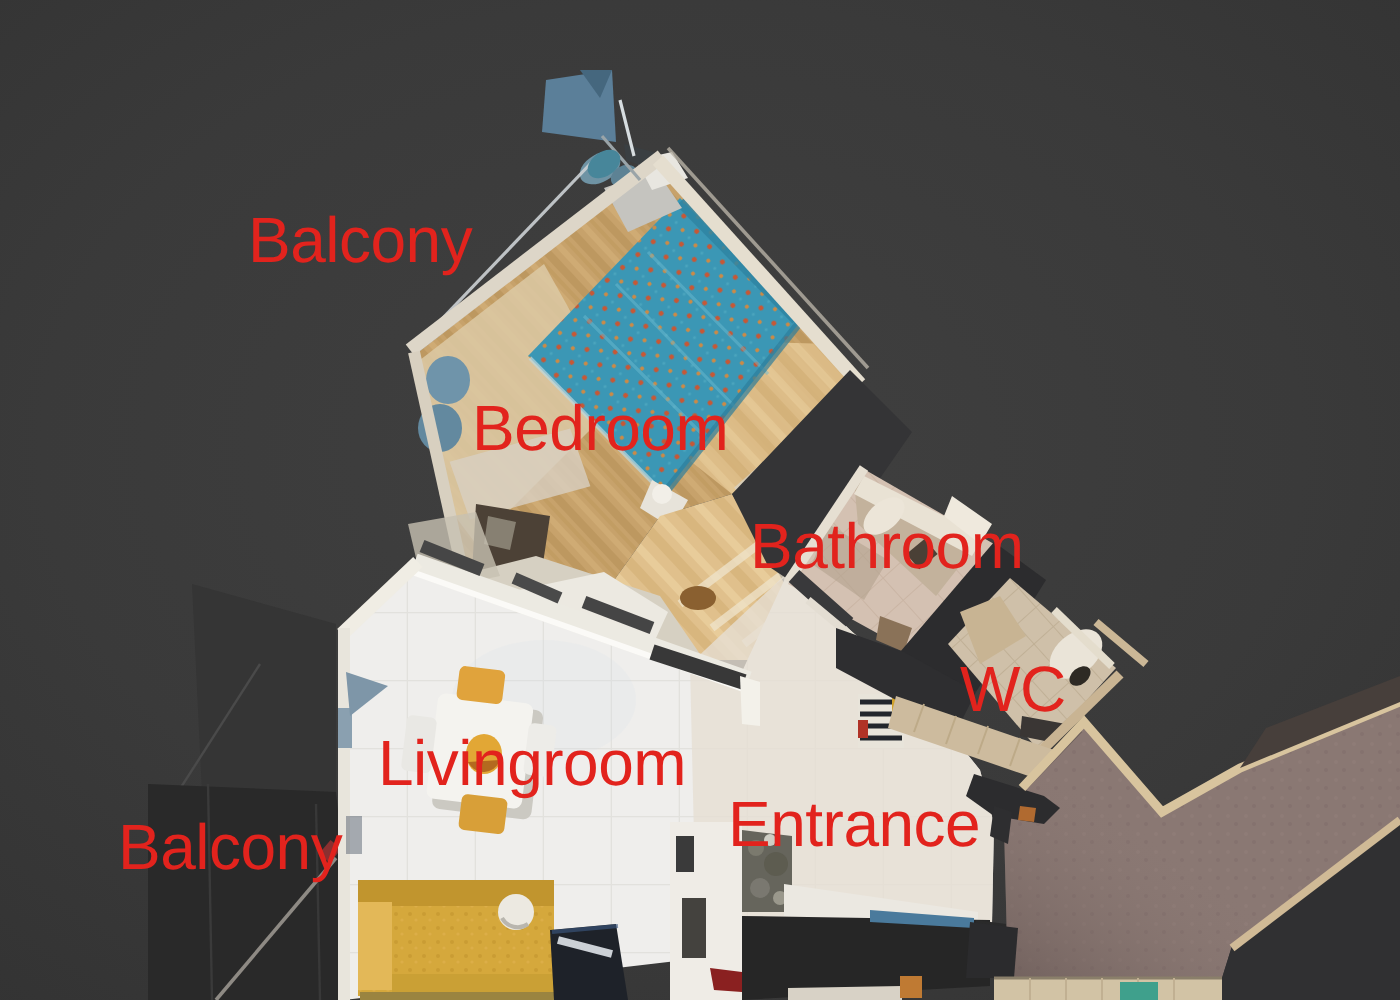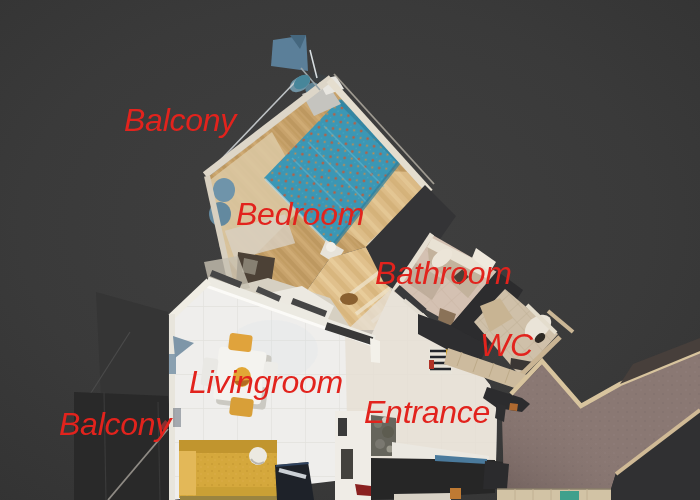--- a/index.html
+++ b/index.html
@@ -1,16 +1,16 @@
 <!DOCTYPE html>
 <html><head>
 <meta charset="utf-8">
 <style>
   html,body{margin:0;padding:0;background:#3a3a3a;}
-  #stage{position:relative;width:700px;height:500px;overflow:hidden;font-style:italic;}
+  #stage{position:relative;width:700px;height:500px;overflow:hidden;}
   svg{display:block;}
   .lbl{font-family:"Liberation Sans",sans-serif;font-size:32px;fill:#e2231d;letter-spacing:-0.25px;}
 </style>
 </head>
 <body>
 <div id="stage">
 <svg width="700" height="500" viewBox="0 0 700 500" xmlns="http://www.w3.org/2000/svg">
 <defs>
   <radialGradient id="bgGrad" cx="48%" cy="45%" r="75%">
     <stop offset="0%" stop-color="#404040"></stop>

